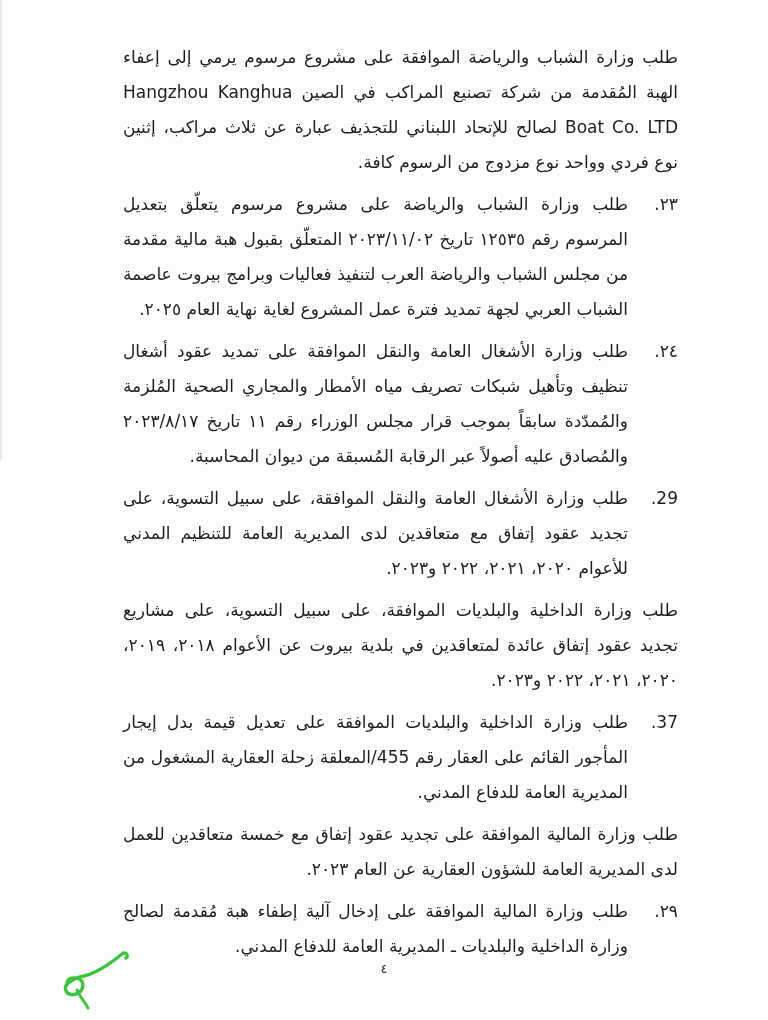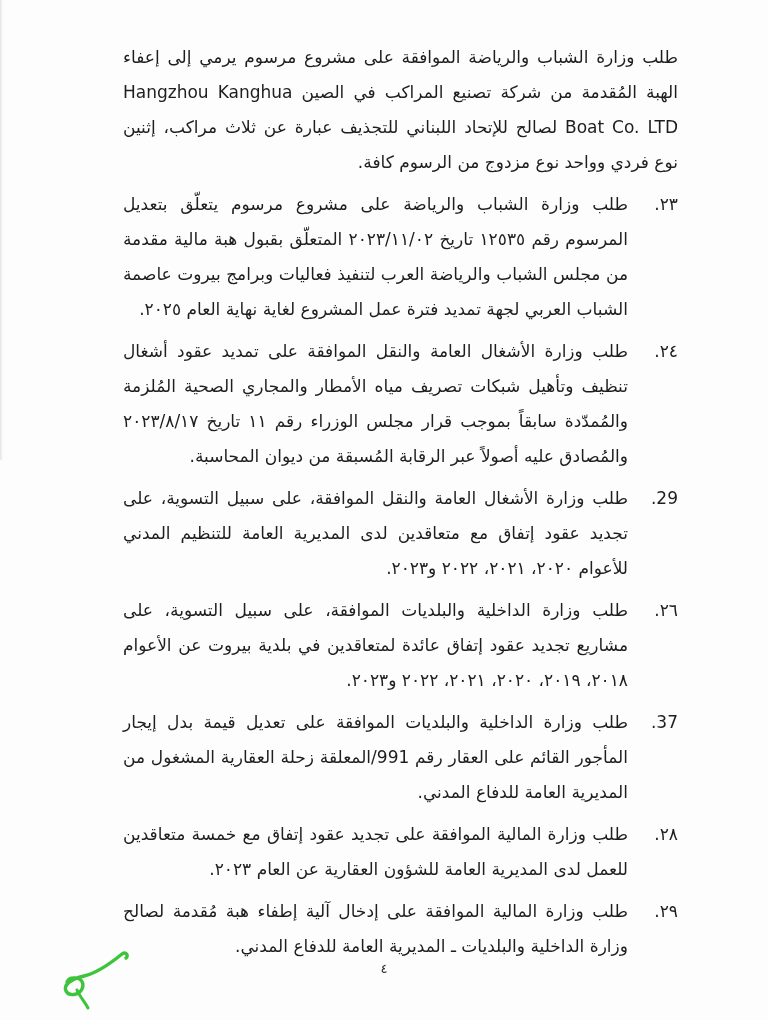--- a/index.html
+++ b/index.html
@@ -93,31 +93,29 @@
       <div class="num">٢٤.</div>
       <div class="txt">طلب وزارة الأشغال العامة والنقل الموافقة على تمديد عقود أشغال تنظيف وتأهيل شبكات تصريف مياه الأمطار والمجاري الصحية المُلزمة والمُمدّدة سابقاً بموجب قرار مجلس الوزراء رقم ١١ تاريخ ٢٠٢٣/٨/١٧ والمُصادق عليه أصولاً عبر الرقابة المُسبقة من ديوان المحاسبة.</div>
     </div>
 
     <div class="item">
       <div class="num">29.</div>
       <div class="txt">طلب وزارة الأشغال العامة والنقل الموافقة، على سبيل التسوية، على تجديد عقود إتفاق مع متعاقدين لدى المديرية العامة للتنظيم المدني للأعوام ٢٠٢٠، ٢٠٢١، ٢٠٢٢ و٢٠٢٣.</div>
     </div>
 
     <div class="item">
-      <div class="num">٢٦.</div>
       <div class="txt">طلب وزارة الداخلية والبلديات الموافقة، على سبيل التسوية، على مشاريع تجديد عقود إتفاق عائدة لمتعاقدين في بلدية بيروت عن الأعوام ٢٠١٨، ٢٠١٩، ٢٠٢٠، ٢٠٢١، ٢٠٢٢ و٢٠٢٣.</div>
     </div>
 
     <div class="item">
       <div class="num">37.</div>
-      <div class="txt">طلب وزارة الداخلية والبلديات الموافقة على تعديل قيمة بدل إيجار المأجور القائم على العقار رقم 991/المعلقة زحلة العقارية المشغول من المديرية العامة للدفاع المدني.</div>
+      <div class="txt">طلب وزارة الداخلية والبلديات الموافقة على تعديل قيمة بدل إيجار المأجور القائم على العقار رقم 455/المعلقة زحلة العقارية المشغول من المديرية العامة للدفاع المدني.</div>
     </div>
 
     <div class="item">
-      <div class="num">٢٨.</div>
       <div class="txt">طلب وزارة المالية الموافقة على تجديد عقود إتفاق مع خمسة متعاقدين للعمل لدى المديرية العامة للشؤون العقارية عن العام ٢٠٢٣.</div>
     </div>
 
     <div class="item">
       <div class="num">٢٩.</div>
       <div class="txt">طلب وزارة المالية الموافقة على إدخال آلية إطفاء هبة مُقدمة لصالح وزارة الداخلية والبلديات ـ المديرية العامة للدفاع المدني.</div>
     </div>
 
   </div>
 

